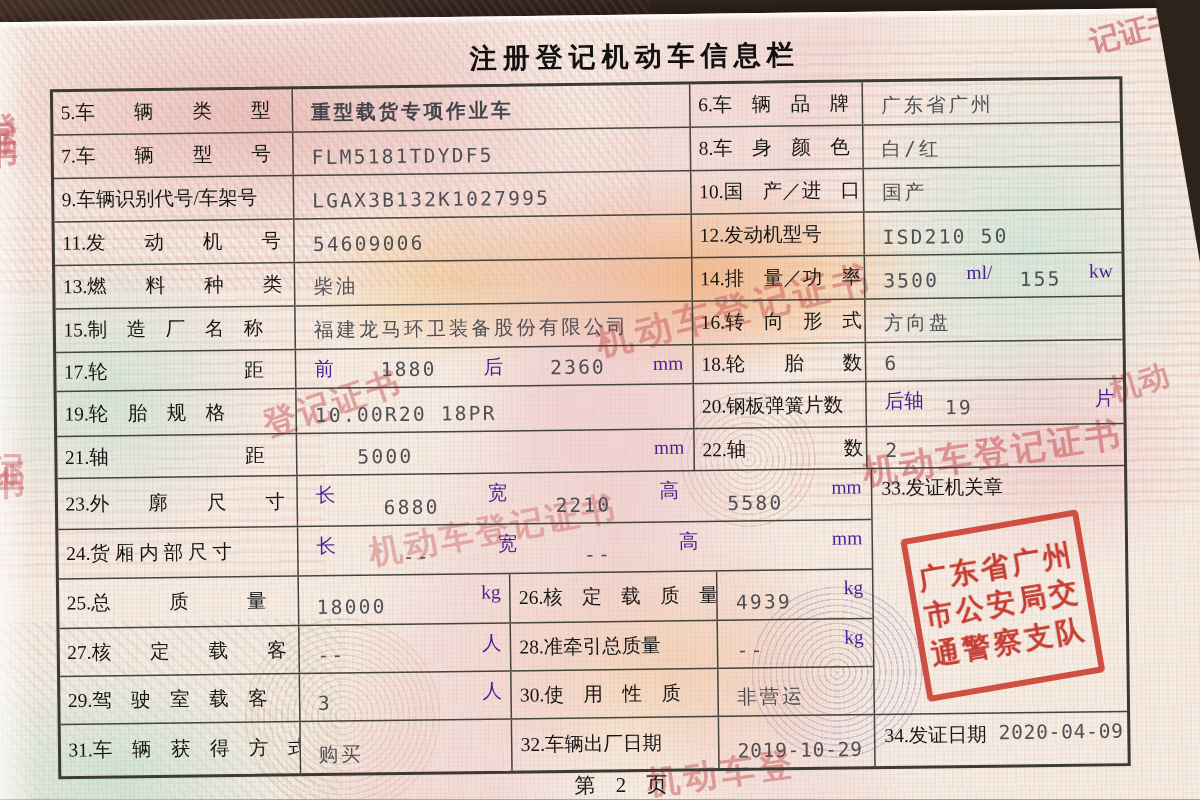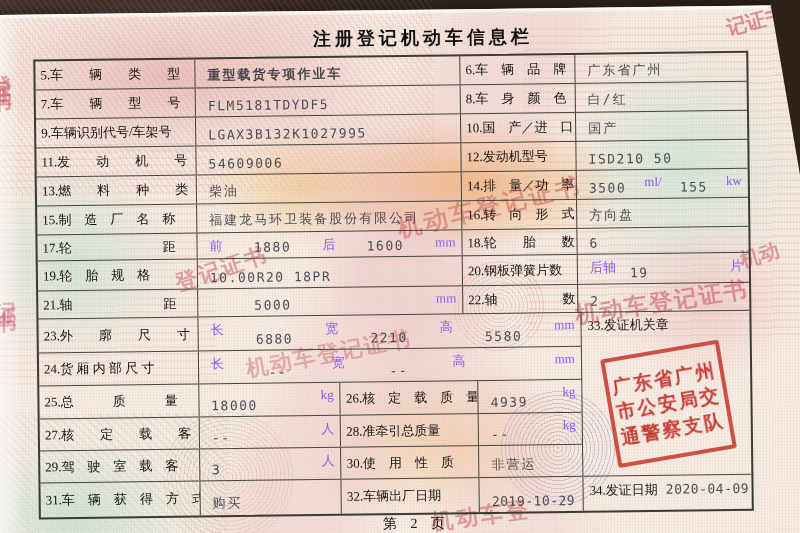--- a/index.html
+++ b/index.html
@@ -74,21 +74,21 @@
   .r:last-child{border-bottom:none;}
   .c{box-sizing:border-box;border-right:1px solid #45433c;display:flex;overflow:hidden;}
   .c.last{border-right:none;}
   .lab{font-family:"Liberation Serif",serif;font-size:13px;align-items:center;
        padding:0 2px 0 5px;white-space:nowrap;color:#161513;}
   .val{padding:2px 6px 2px 12px;align-items:flex-end;}
   .t{font-family:"DejaVu Sans Mono",monospace;font-size:13px;letter-spacing:1.5px;
      color:#43444c;opacity:.93;white-space:nowrap;align-self:flex-end;padding-bottom:1px;}
   .t.cn{letter-spacing:2px;}
   .t.bold{font-weight:bold;color:#3a3b42;}
-  .k,.u{font-family:"Liberation Serif",serif;font-size:13px;color:#8b5cf6;align-self:flex-start;padding-top:2px;}
+  .k,.u{font-family:"Liberation Serif",serif;font-size:13px;color:#4c1d95;align-self:flex-start;padding-top:2px;}
   .u.right{margin-left:auto;}
   .sp{display:flex;justify-content:space-between;width:100%;}
   .w-l1{width:160px;} .w-v1{width:265px;} .w-l2{width:115px;} .w-v2{width:171px;}
   .lw-l1{width:160px;} .lw-v1{width:142px;} .lw-l2{width:138px;} .lw-v2{width:103px;}
   .h29{height:29px;} .h26{height:26px;} .h30{height:30px;} .h28{height:28px;}
   .h34{height:34px;} .h33{height:33px;} .h32{height:32px;}
   .lower{display:flex;}
   .lcol{width:543px;border-right:1px solid #45433c;box-sizing:border-box;}
   .rcol{width:168px;display:flex;flex-direction:column;}
   .cell33{height:164px;border-bottom:1px solid #45433c;box-sizing:border-box;padding:4px 6px;
@@ -208,21 +208,21 @@
           <span class="t cn">方向盘</span>
         </div>
     </div>
 
     <div class="r h26">
       <div class="c lab w-l1">17.轮　　　　　　　距</div>
       <div class="c val w-v1 sp">
         <span class="k">前</span>
         <span class="t">1880</span>
         <span class="k">后</span>
-        <span class="t">1600</span>
+        <span class="t">2360</span>
         <span class="u">mm</span>
       </div>
       <div class="c lab w-l2">18.轮　　胎　　数</div>
       <div class="c val w-v2 last">
           <span class="t">6</span>
         </div>
     </div>
 
     <div class="r h30">
       <div class="c lab w-l1">19.轮　胎　规　格</div>
@@ -233,21 +233,21 @@
       <div class="c val w-v2 last">
         <span class="k">后轴</span>
         <span class="t" style="margin-left:14px">19</span>
         <span class="u right">片</span>
       </div>
     </div>
 
     <div class="r h28">
       <div class="c lab w-l1">21.轴　　　　　　　距</div>
       <div class="c val w-v1">
-        <span class="t" style="margin-left:44px">5000</span>
+        <span class="t" style="margin-left:28px">5000</span>
         <span class="u right">mm</span>
       </div>
       <div class="c lab w-l2">22.轴　　　　　数</div>
       <div class="c val w-v2 last">
           <span class="t">2</span>
         </div>
     </div>
 
     <div class="lower">
       <div class="lcol">

